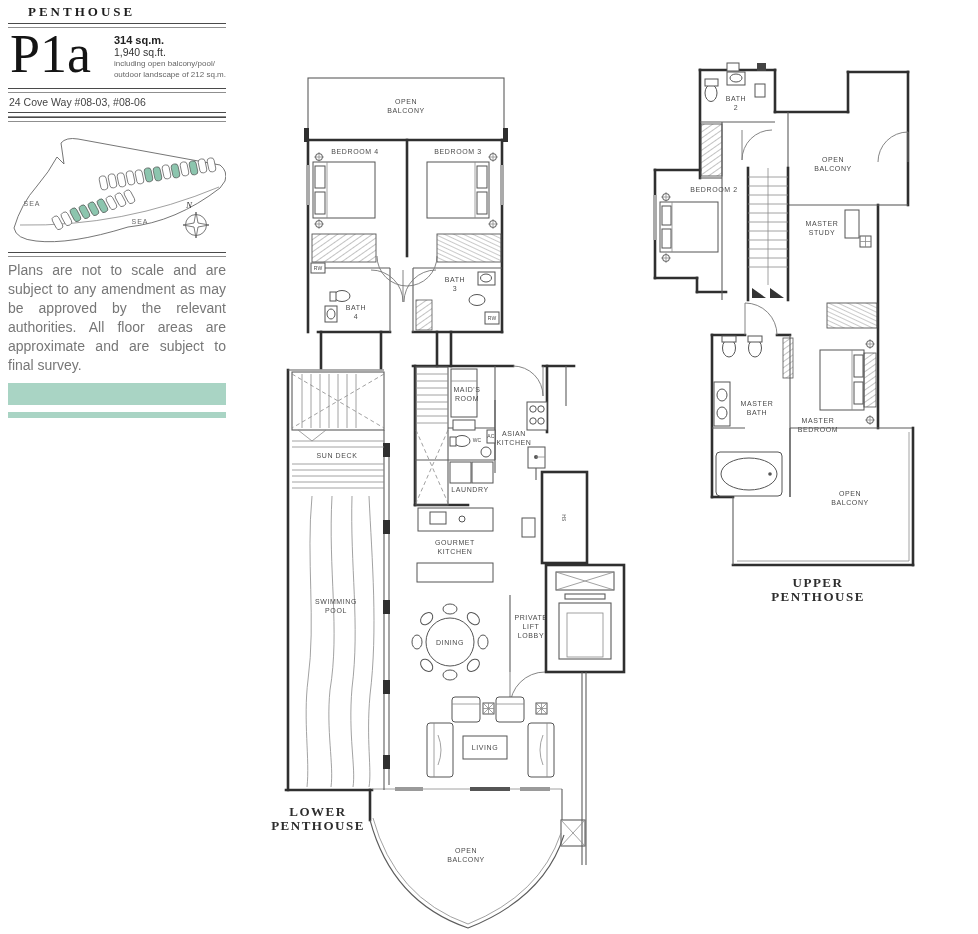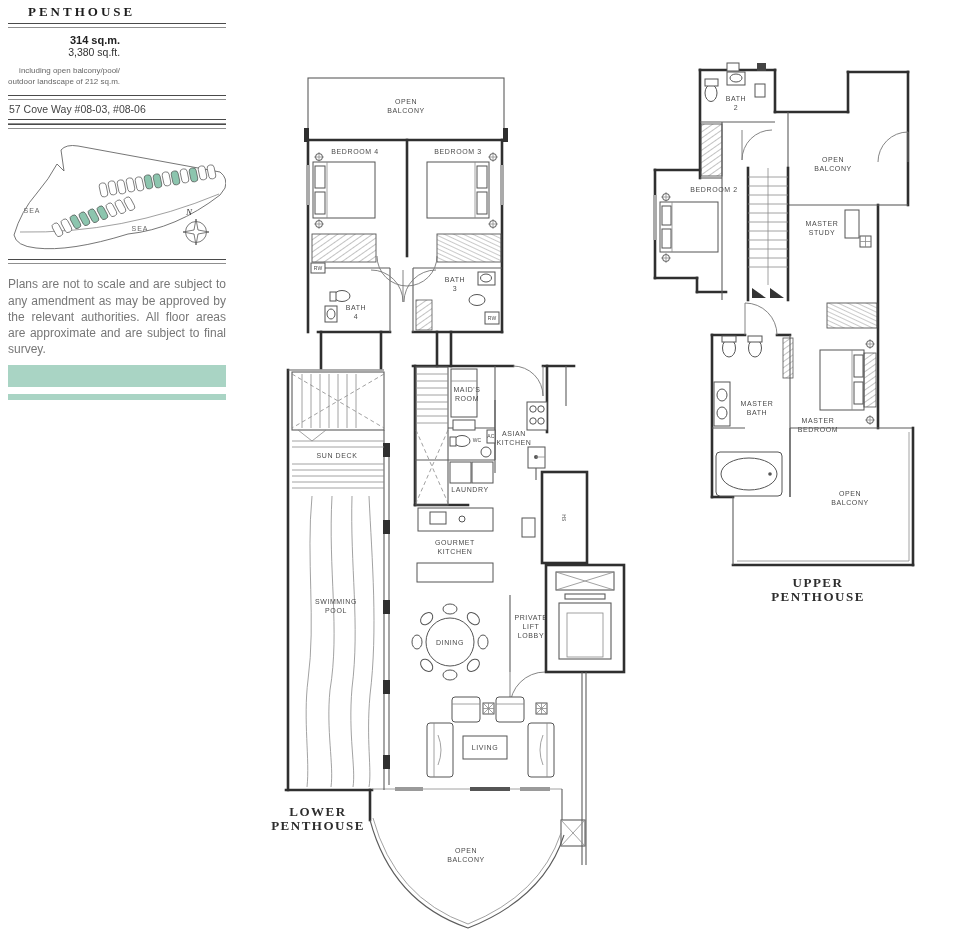--- a/index.html
+++ b/index.html
@@ -5,27 +5,27 @@
   html,body{margin:0;padding:0;}
   body{width:978px;height:934px;background:#fff;position:relative;overflow:hidden;
        font-family:"Liberation Sans",sans-serif;color:#333;}
   
   .header{position:absolute;left:8px;top:4px;width:218px;}
   .category{font-family:"Liberation Serif",serif;font-size:13px;letter-spacing:3px;
             color:#1d1d1d;margin:0 0 3px 20px;font-weight:bold;}
   .rule{height:3px;border-top:1.5px solid #4a4a4a;border-bottom:1px solid #8f8f8f;}
   .unit-row{display:flex;justify-content:space-between;align-items:flex-start;margin:4px 0 8px;}
   .unit-name{font-family:"Liberation Serif",serif;font-size:54px;line-height:0.85;color:#141414;padding-left:2px;}
-  .area-col{text-align:right;padding-top:2px;}
+  .area-col{text-align:left;padding-top:2px;}
   .sqm{font-size:11px;font-weight:bold;color:#222;}
   .sqft{font-size:10.5px;color:#333;}
-  .area-note{font-size:8px;color:#666;margin-top:7px;line-height:1.4;}
+  .area-note{font-size:8px;color:#666;line-height:1.4;}
   .addr{font-size:10.5px;color:#444;padding:3px 1px 4px;}
   .siteplan{display:block;margin:8px 0 4px;}
-  .disclaimer{font-size:12px;color:#777;line-height:1.35;text-align:justify;margin:12px 0 8px;}
+  .disclaimer{font-size:14px;color:#777;line-height:1.35;text-align:justify;margin:4px 0 8px;}
   .teal-block{height:22px;}
   .teal-strip{height:6px;margin-top:7px;}
   
   .plan-svg{position:absolute;left:0;top:0;}
   .wall{stroke:#2f2f2f;stroke-width:2.6;fill:none;stroke-linecap:square;}
   .wall-thin{stroke:#5c5c5c;stroke-width:1.1;fill:none;}
   .hair{stroke:#8a8a8a;stroke-width:0.8;fill:none;}
   .fixt{stroke:#555;stroke-width:1;fill:#fff;}
   .door{stroke:#777;stroke-width:0.9;fill:none;}
   .dash{stroke:#888;stroke-width:0.8;fill:none;stroke-dasharray:4 3;}
@@ -38,31 +38,32 @@
   .sea{font-family:"Liberation Sans",sans-serif;font-size:7px;letter-spacing:1px;fill:#666;text-anchor:middle;}
   .north{font-family:"Liberation Serif",serif;font-size:9px;font-style:italic;fill:#333;text-anchor:middle;}
 </style>
 </head>
 <body>
 
 <div class="header">
   <div class="category">PENTHOUSE</div>
   <div class="rule"></div>
   <div class="unit-row">
+    <div class="unit-name">P1a</div>
     <div class="area-col">
       <div class="sqm">314 sq.m.</div>
-      <div class="sqft">3,380 sq.ft.</div>
+      <div class="sqft">1,940 sq.ft.</div>
       <div class="area-note">
         <div>including open balcony/pool/</div>
         <div>outdoor landscape of 212 sq.m.</div>
       </div>
     </div>
   </div>
   <div class="rule"></div>
-  <div class="addr">57 Cove Way #08-03, #08-06</div>
+  <div class="addr">24 Cove Way #08-03, #08-06</div>
   <div class="rule"></div>
   <div class="rule"></div>
 
   <svg class="siteplan" width="218" height="118" viewBox="0 0 218 118">
     <path d="M6,98 Q13,74 29,56 Q41,42 49,27 L56,34 L53,13 Q58,7 70,9 L212,35 Q220,41 217,51 L212,58 Q168,92 120,97 Q62,115 28,111 Q8,109 6,98 Z" fill="#fff" stroke="#666" stroke-width="0.9"></path>
     <path d="M12,95 Q115,97 211,57" fill="none" stroke="#777" stroke-width="0.7"></path>
 
     <g stroke="#555" stroke-width="0.7">
       <rect x="92" y="46" width="7" height="14" rx="3" fill="#fff" transform="rotate(-12 95 53)"></rect>
       <rect x="101" y="44" width="7" height="14" rx="3" fill="#fff" transform="rotate(-12 104 51)"></rect>

